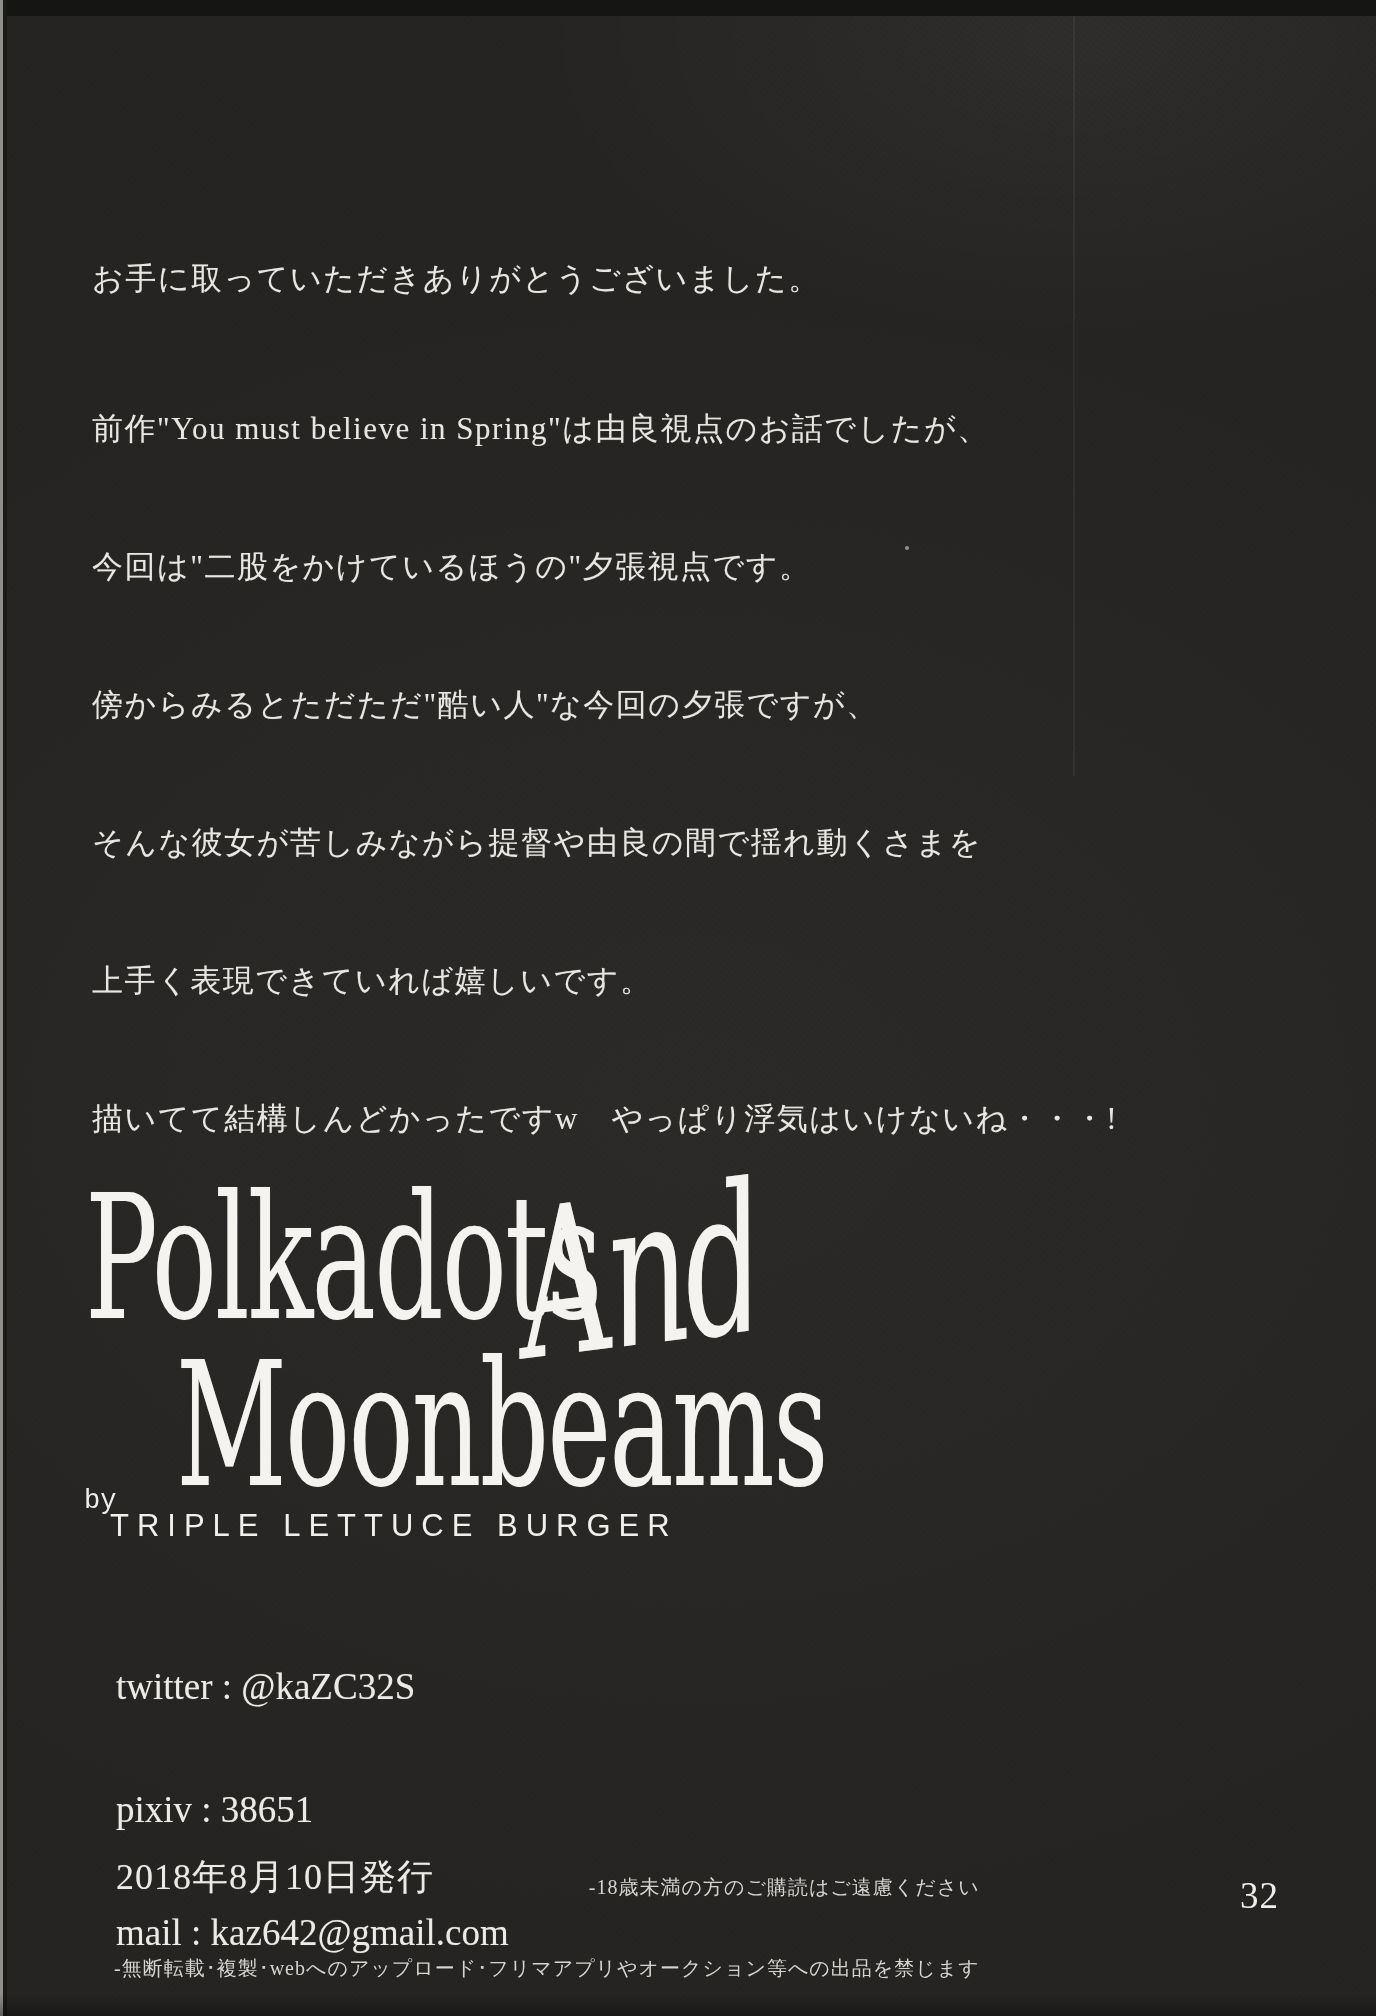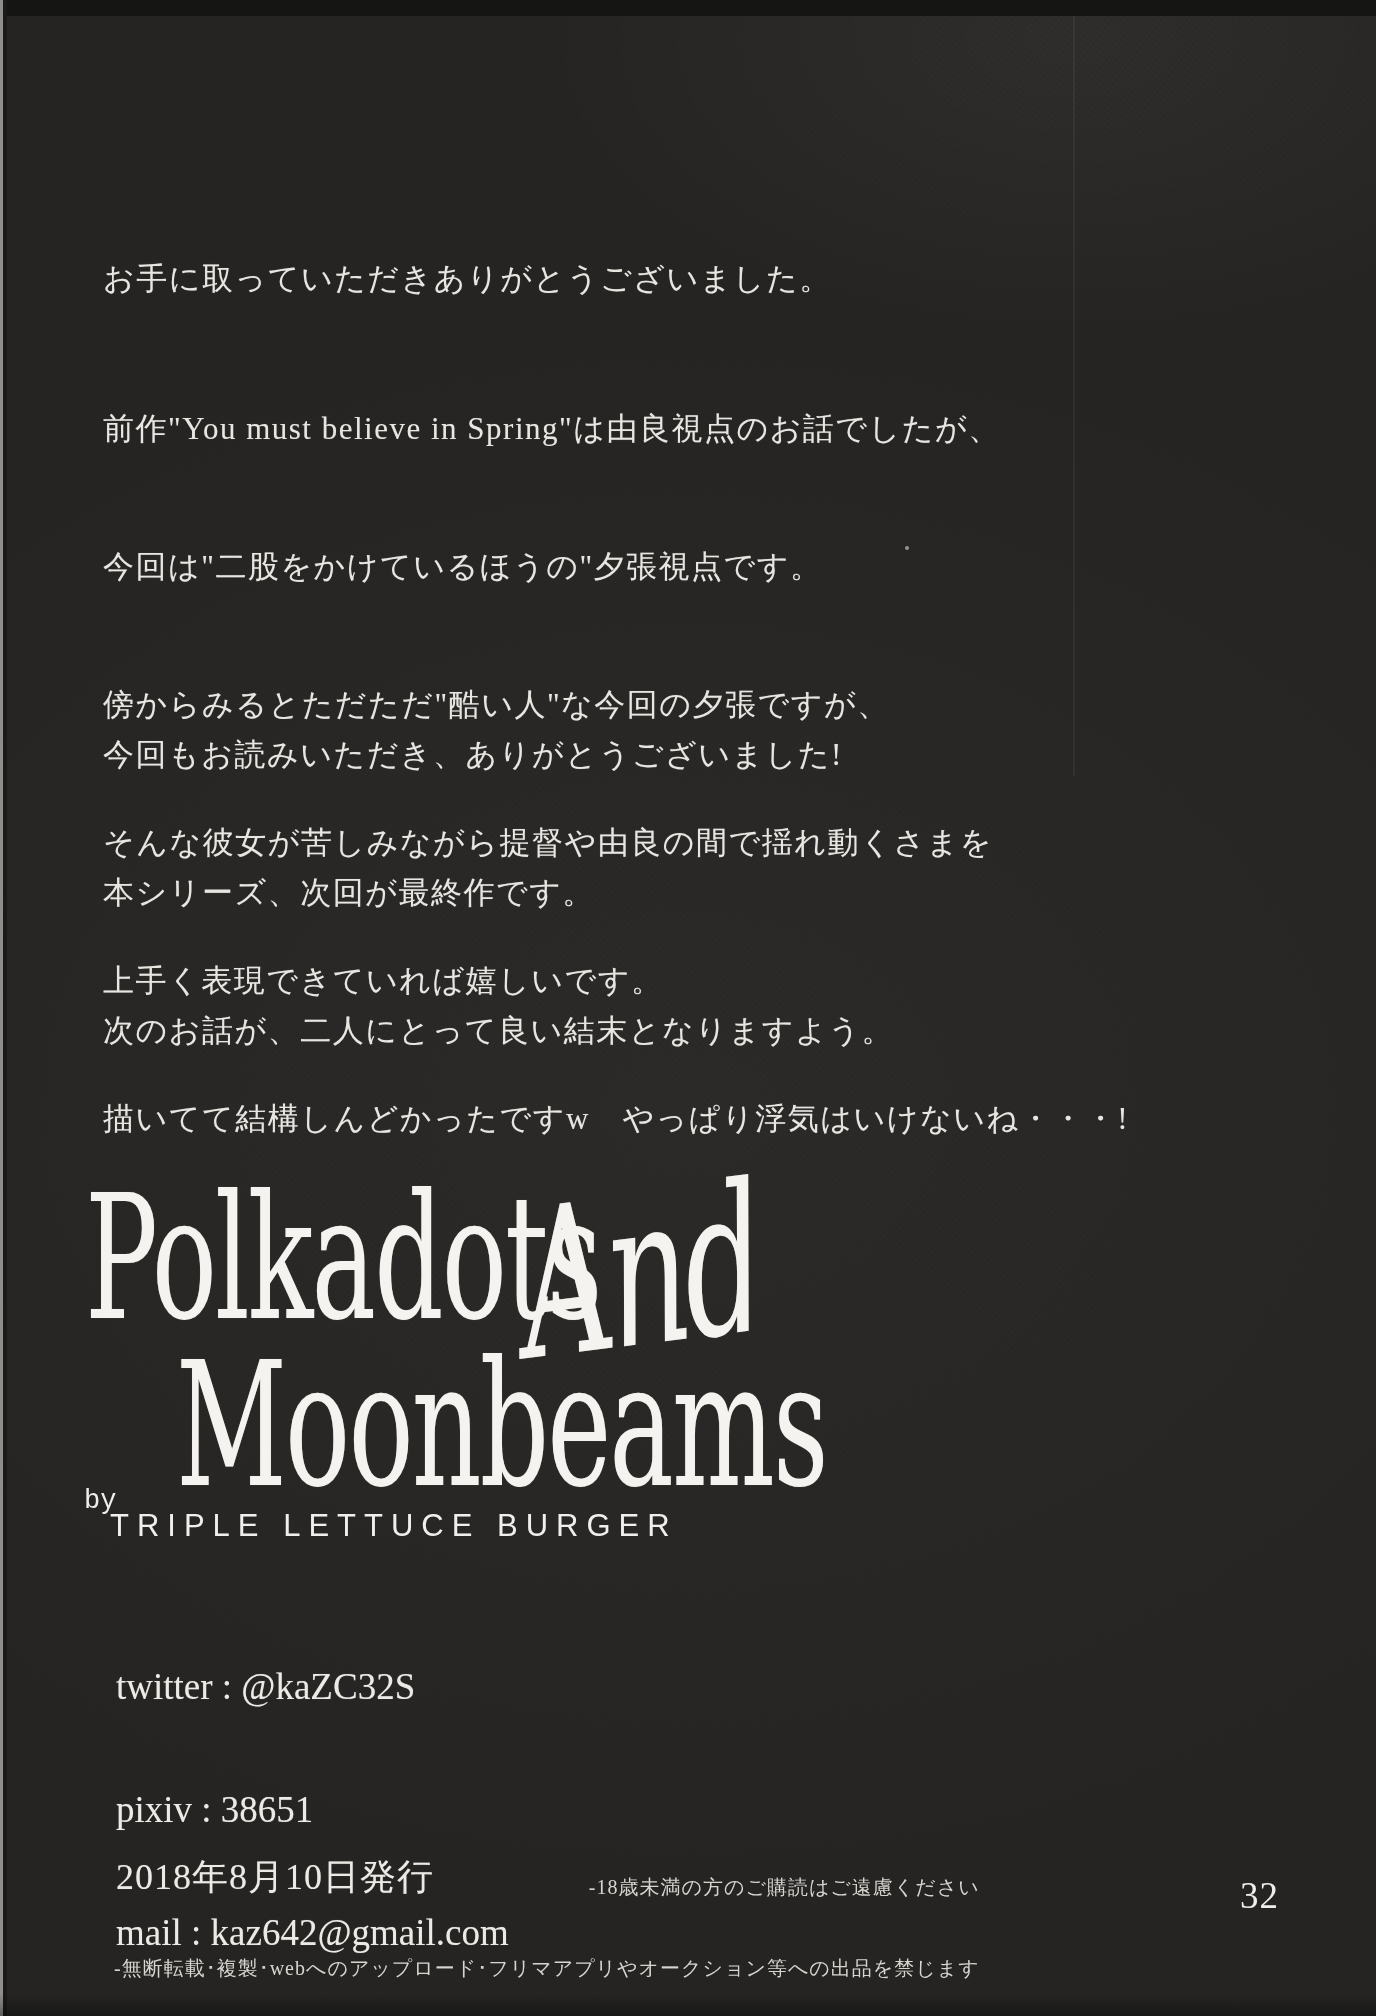--- a/index.html
+++ b/index.html
@@ -21,21 +21,21 @@
       repeating-linear-gradient(37deg, rgba(255,255,255,.5) 0 1px, transparent 1px 5px),
       repeating-linear-gradient(-53deg, rgba(0,0,0,.9) 0 1px, transparent 1px 4px);
     mix-blend-mode: overlay;
   }
   .top-strip { position: absolute; left: 0; top: 0; width: 1376px; height: 16px; background: #151514; }
   .left-edge-light { position: absolute; left: 0; top: 0; width: 3px; height: 2016px; background: #8f8e8a; }
   .left-edge-dark { position: absolute; left: 3px; top: 0; width: 4px; height: 2016px; background: #1a1a19; }
   .bottom-shade { position: absolute; left: 0; bottom: 0; width: 1376px; height: 22px;
     background: linear-gradient(180deg, rgba(0,0,0,0), rgba(0,0,0,0.35)); }
 
-  .afterword { position: absolute; left: 103px; font-size: 31px; line-height: 46px;
+  .afterword { position: absolute; left: 92px; font-size: 31px; line-height: 46px;
     letter-spacing: 1.5px; color: #e8e6e1; white-space: pre; text-shadow: 0 0 1px rgba(255,255,255,0.25); }
   .p1 { top: 164px; }
   .p2 { top: 314px; }
   .p3 { top: 640px; }
   .afterword div { height: 46px; }
 
   .logo-word {
     position: absolute;
     font-family: "DejaVu Serif", "Liberation Serif", serif;
     font-size: 172px; line-height: 1; color: #f4f3ef;
@@ -103,25 +103,20 @@
 
   <div class="afterword p2">
     <div>前作"You must believe in Spring"は由良視点のお話でしたが、</div>
     <div>今回は"二股をかけているほうの"夕張視点です。</div>
     <div>傍からみるとただただ"酷い人"な今回の夕張ですが、</div>
     <div>そんな彼女が苦しみながら提督や由良の間で揺れ動くさまを</div>
     <div>上手く表現できていれば嬉しいです。</div>
     <div>描いてて結構しんどかったですw　やっぱり浮気はいけないね・・・!</div>
   </div>
 
-  <div class="afterword p3">
-    <div>今回もお読みいただき、ありがとうございました!</div>
-    <div>本シリーズ、次回が最終作です。</div>
-    <div>次のお話が、二人にとって良い結末となりますよう。</div>
-  </div>
 
   <div class="logo-word logo-polkadots">Polkadots</div>
   <div class="logo-and">And</div>
   <div class="logo-word logo-moonbeams">Moonbeams</div>
   <div class="logo-by">by</div>
   <div class="logo-circle">TRIPLE LETTUCE BURGER</div>
 
   <div class="contact">
     <div>twitter : @kaZC32S</div>
     <div>pixiv : 38651</div>

